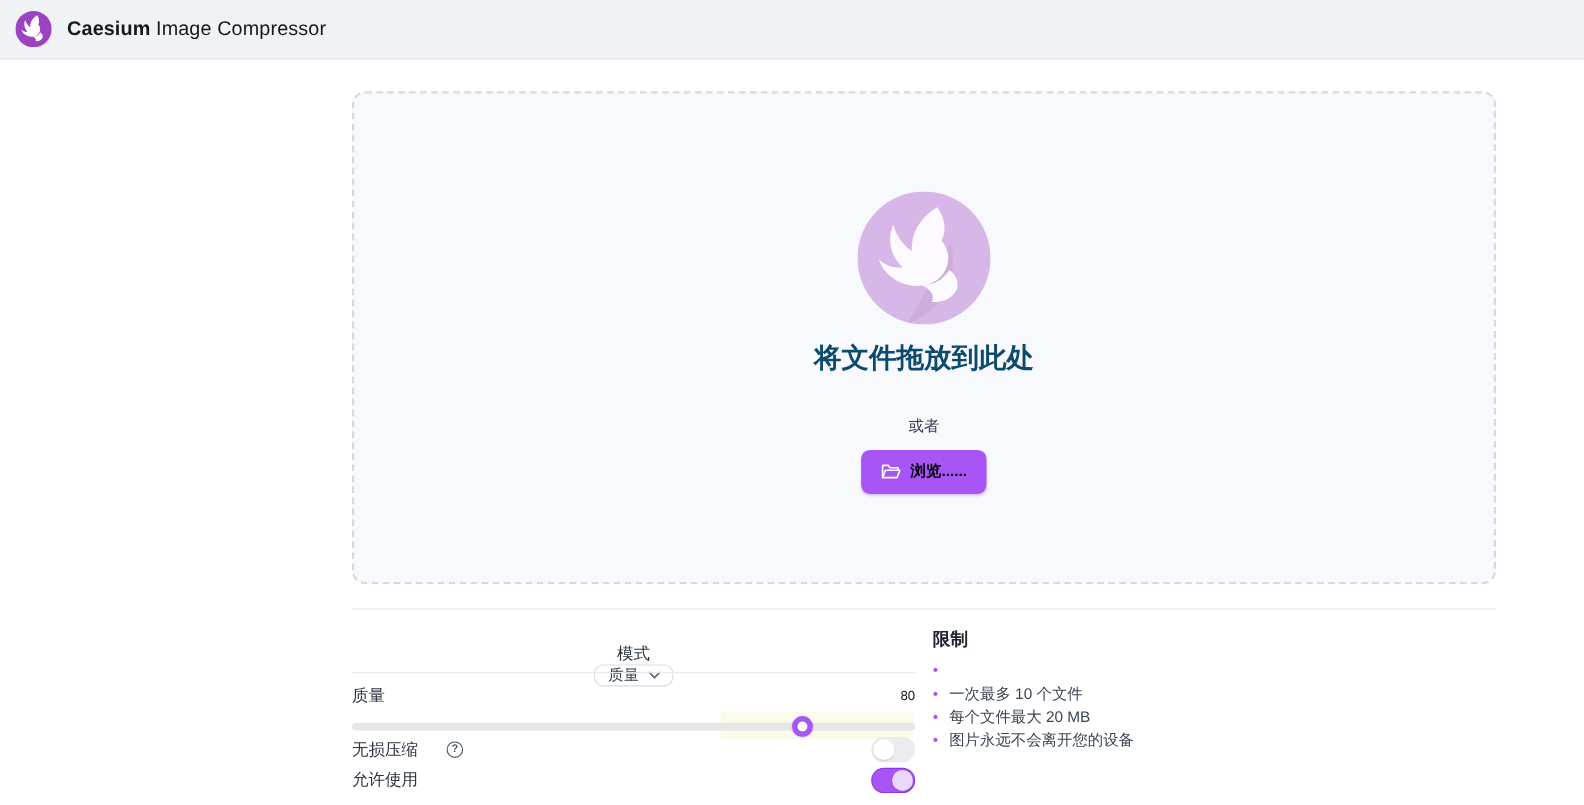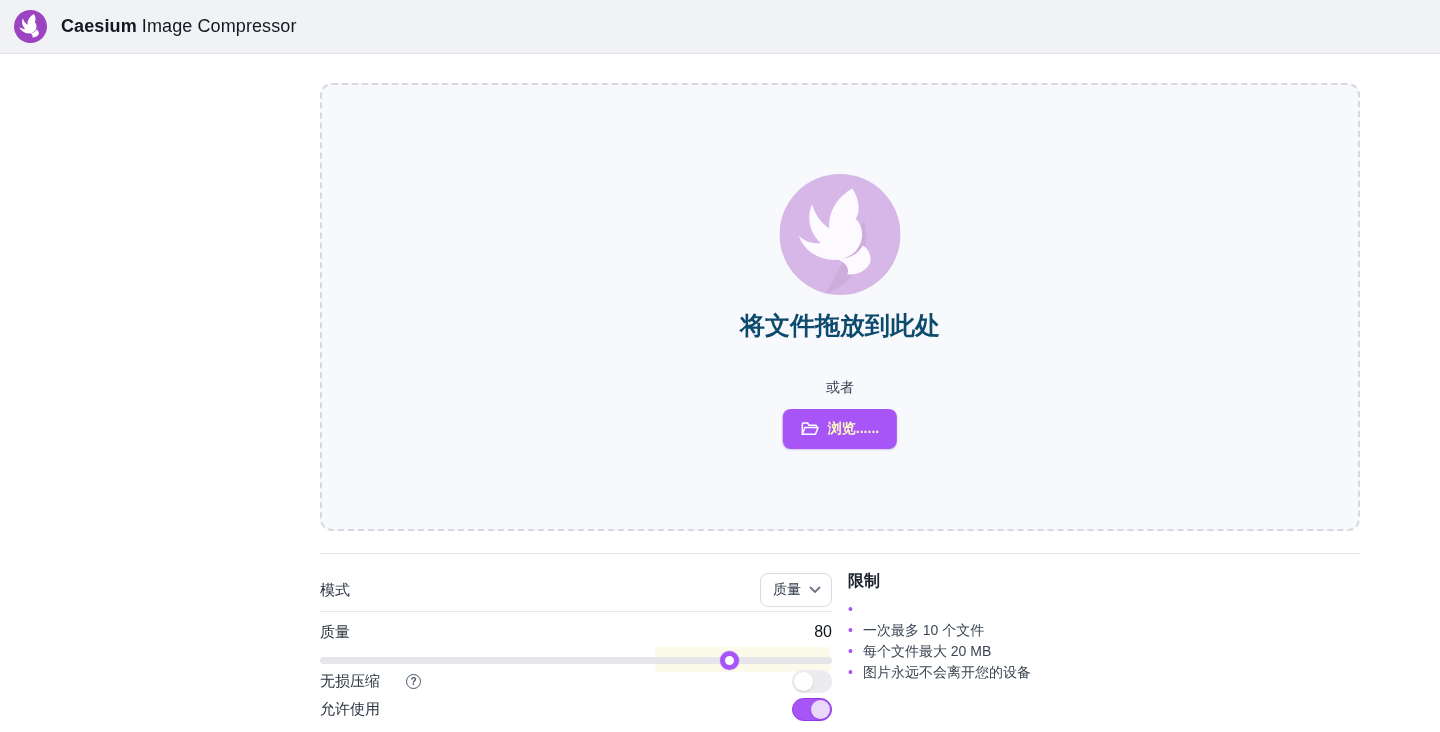--- a/index.html
+++ b/index.html
@@ -17,38 +17,38 @@
   .dropzone { position:absolute; left:320px; top:83px; width:1040px; height:448px;
     background:#f8f9fc; border:2px dashed #d7d9e0; border-radius:12px; }
   .dz-logo { position:absolute; left:50%; top:89px; transform:translateX(-50%); width:121px; height:121px; }
   .dz-heading { position:absolute; left:0; right:0; top:224px; text-align:center;
     font-size:25px; font-weight:700; color:#0c4a6e; }
   .dz-or { position:absolute; left:88px; right:88px; top:280px; height:20px;
     display:flex; align-items:center; gap:14px;flex-direction:column; }
   .dz-or .line { flex:1; height:1px; background:#dcdee5; }
   .dz-or .or-label { font-size:14px; color:#374151; }
   .browse-btn { position:absolute; left:50%; top:324px; transform:translateX(-50%);
-    height:40px; padding:0 18px; background:#a855f7; color:#fef9c3; border:none; border-radius:8px;
+    height:40px; padding:0 18px; background:#a855f7; color:#000000; border:none; border-radius:8px;
     display:flex; align-items:center; gap:9px; font-size:14px; font-weight:700; cursor:pointer;
     font-family:inherit; box-shadow:0 1px 2px rgba(120,60,200,.25); }
   .browse-btn svg { display:block; }
 
   
   .section-divider { position:absolute; left:320px; top:553px; width:1040px; height:1px; background:#e4e5ea; }
 
   
   .settings { position:absolute; left:320px; top:565px; width:512px; font-size:15px; color:#2b3440; }
-  .mode-row { position:absolute; left:0; right:0; top:8px; height:34px; display:flex;
-    align-items:center; justify-content:space-between; }
+  .mode-row { position:absolute; left:0; right:0; top:20px; height:34px; display:flex;
+    align-items:center; justify-content:space-between;flex-direction:column; }
   .mode-select { height:34px; min-width:69px; background:#ffffff; border:1px solid #d9dbe2; border-radius:8px;
     display:flex; align-items:center; gap:8px; padding:0 10px 0 12px; font-size:14px; color:#333d4d; cursor:pointer; }
   .settings-divider { position:absolute; left:0; right:0; top:46px; height:1px; background:#e8e9ee; }
   .quality-row { position:absolute; left:0; right:0; top:57px; height:20px; display:flex;
     align-items:center; justify-content:space-between; }
-  .quality-value { font-size:16px; color:#10141a; }
+  .quality-value { font-size:12px; color:#10141a; }
   .highlight-artifact { position:absolute; left:335px; top:82px; width:175px; height:25px;
     background:rgba(250,246,216,.55); border-radius:2px; }
   .slider { position:absolute; left:0; right:0; top:86px; height:18px; cursor:pointer; }
   .slider .track { position:absolute; left:0; right:0; top:6px; height:7px; border-radius:4px; background:#e5e5ea; }
   .slider .thumb { position:absolute; top:0; width:19px; height:19px; margin-left:-10px; border-radius:50%;
     background:#ffffff; border:5px solid #a855f7; box-shadow:0 0 0 1px rgba(168,85,247,.15); }
   .toggle-row { position:absolute; left:0; right:0; height:22px; display:flex;
     align-items:center; justify-content:space-between; }
   .toggle-row.lossless { top:105px; }
   .toggle-row.metadata { top:133px; }

